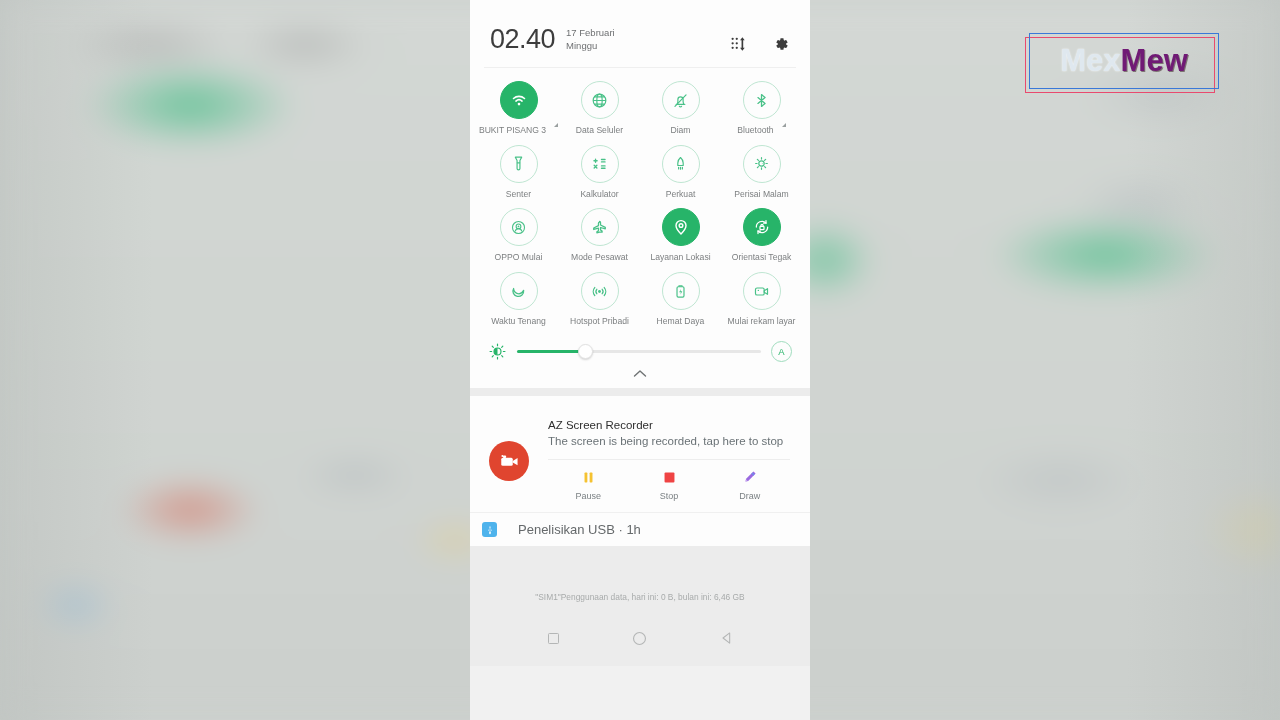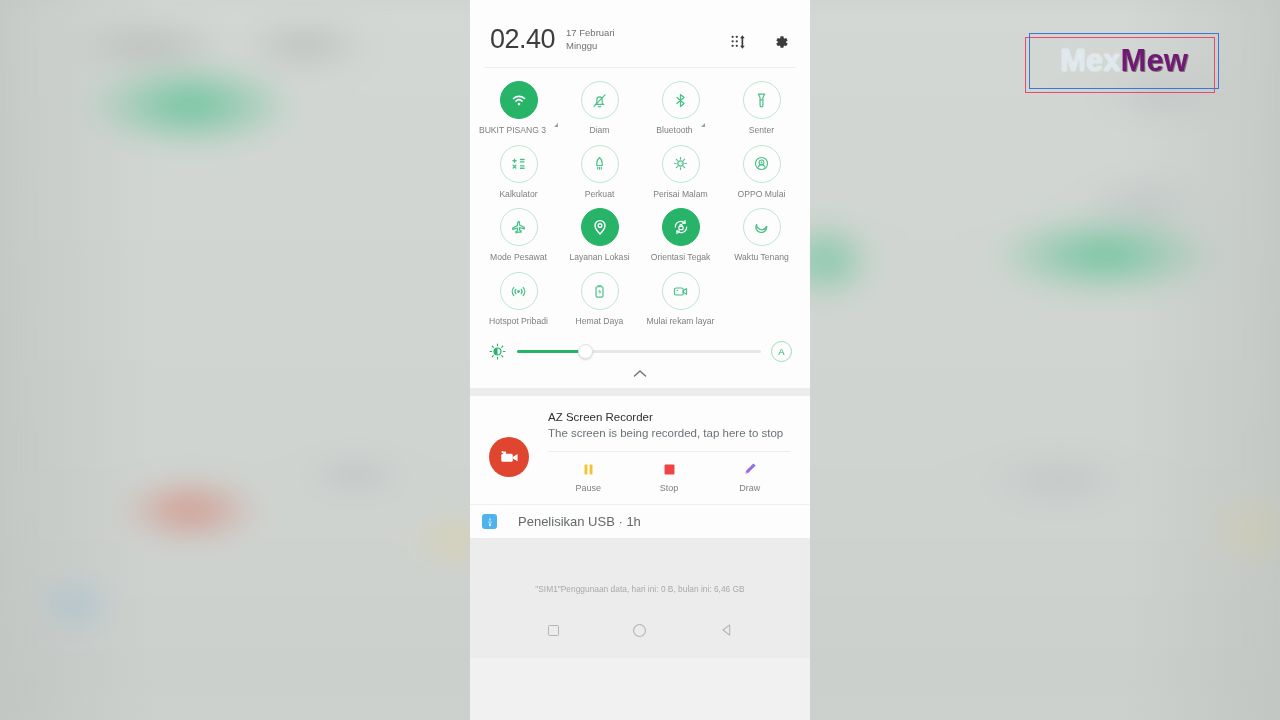--- a/index.html
+++ b/index.html
@@ -38,21 +38,21 @@
   
   #phone {
     position:absolute; left:470px; top:0; width:340px; height:720px;
     background:#f1f1f1; overflow:hidden;
   }
 
   
   .qs-card { background:#fdfdfd; padding:0 0 4px 0; }
 
   .qs-header {
-    display:flex; align-items:center;
+    display:flex; align-items:flex-end;
     padding:26px 20px 14px 20px;
   }
   .clock {
     font-size:27px; color:#3d3d3d; letter-spacing:-.5px; line-height:1;
     font-weight:400;
   }
   .dateblock {
     margin-left:11px; margin-top:1px;
     font-size:9.5px; color:#6e7072; line-height:1.35;
   }
@@ -108,21 +108,21 @@
 
   
   .notif {
     background:#fdfdfd; display:flex; padding:14px 0 0 0;
   }
   .notif-icon-col { width:78px; display:flex; align-items:center; justify-content:center; }
   .notif-icon {
     width:40px; height:40px; border-radius:50%; background:#e0452f;
     display:flex; align-items:center; justify-content:center;
   }
-  .notif-body { flex:1; padding-right:20px; padding-bottom:0; }
+  .notif-body { flex:1; padding-right:20px; padding-bottom:0;margin-top:8px; }
   .notif-title { font-size:11.5px; color:#2f2f2f; line-height:1.3; }
   .notif-text  { font-size:11.5px; color:#6a7276; line-height:1.35; margin-top:1px; }
   .notif-sep   { height:1px; background:#ededed; margin:10px 0 0 0; }
   .notif-actions { display:flex; padding:9px 0 11px 0; }
   .act { flex:1; display:flex; flex-direction:column; align-items:center; cursor:pointer; }
   .act-label { font-size:9px; color:#7b8184; margin-top:5px;text-align:center; }
 
   .notif-small {
     background:#fdfdfd; display:flex; align-items:center; gap:9px;
     padding:9px 0 9px 12px; border-top:1px solid #f0f0f0;
@@ -205,20 +205,30 @@
             <path d="M8.3 13.3a5.5 5.5 0 017.4 0" stroke="#fff" stroke-width="1.9" fill="none" stroke-linecap="round"></path>
             <path d="M5.4 10.2a9.7 9.7 0 0113.2 0" stroke="#fff" stroke-width="1.9" fill="none" stroke-linecap="round"></path>
           </svg>
         </div>
         <div class="lbl-wrap">
           <div class="tile-label">BUKIT PISANG 3</div>
           <span class="corner"></span>
         </div>
       </div>
 
+      <div class="tile">
+        <div class="tile-circle">
+          <svg width="19" height="19" viewBox="0 0 24 24" fill="none" stroke="#49c188" stroke-width="1.5">
+            <circle cx="12" cy="12" r="8"></circle>
+            <ellipse cx="12" cy="12" rx="3.4" ry="8"></ellipse>
+            <path d="M4 12h16M5.4 7.5h13.2M5.4 16.5h13.2"></path>
+          </svg>
+        </div>
+        <div class="tile-label">Data Seluler</div>
+      </div>
 
       <div class="tile">
         <div class="tile-circle">
           <svg width="19" height="19" viewBox="0 0 24 24" fill="none" stroke="#49c188" stroke-width="1.5" stroke-linecap="round">
             <path d="M7.2 17h9.6c-1.2-1.1-1.5-2.3-1.5-3.8v-2.5a3.3 3.3 0 00-6.6 0v2.5c0 1.5-.3 2.7-1.5 3.8z"></path>
             <path d="M10.6 19.3a1.6 1.6 0 002.8 0"></path>
             <path d="M5 19.5L19 5"></path>
           </svg>
         </div>
         <div class="tile-label">Diam</div>

